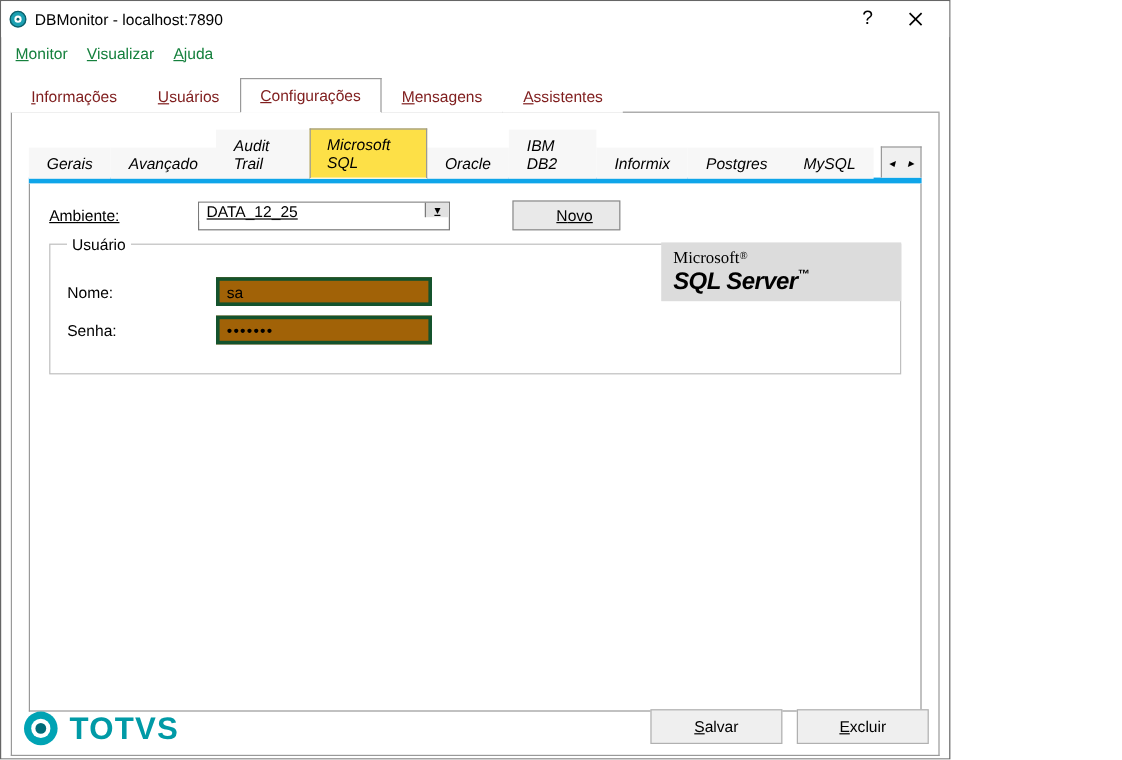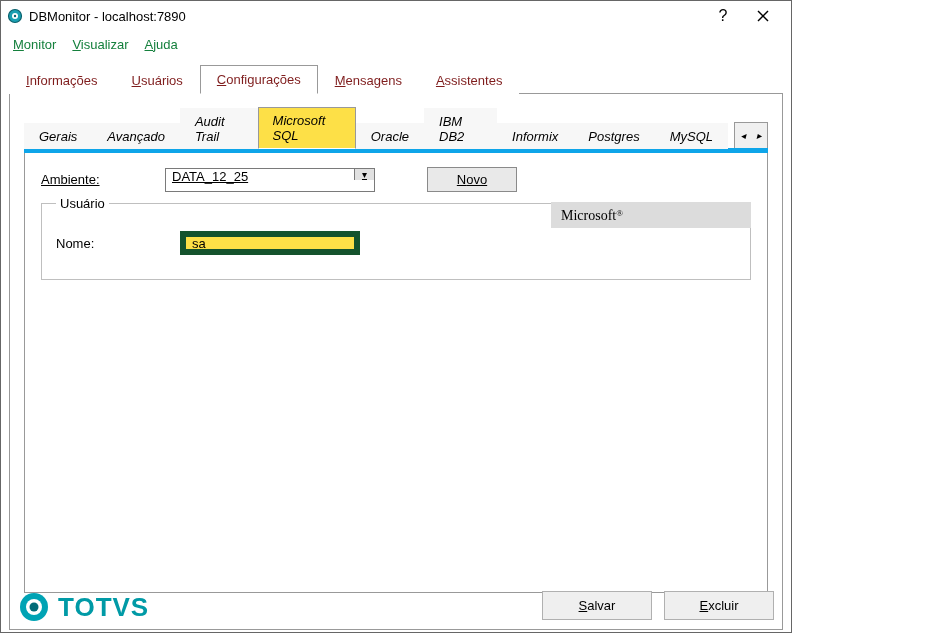--- a/index.html
+++ b/index.html
@@ -137,42 +137,43 @@
     display:flex;align-items:center;justify-content:center; font-size:10px;
   }
 
   button.win {
     border: 1px solid #8a8a8a;
     background: #e9e9e9;
     padding: 4px 22px;
     font: inherit;
     min-width: 90px;
     color:#000;
+    text-align:right;
   }
 
   fieldset.group {
     border: 1px solid #bfbfbf;
     padding: 12px 14px 16px 14px;
     margin: 4px 0 28px 0;
   }
   fieldset.group > legend {
     padding: 0 4px;
     color:#000;
   }
   .field-row {
     display:flex; align-items:center; gap: 14px; margin: 8px 0;
   }
   .field-row .flbl { width: 110px; }
   input.txt {
-    border:6px solid #14532d;
+    border:3px solid #14532d;
     height: 24px;
     width: 180px;
     padding: 0 6px;
     font: inherit;
-    background:#fde047;
+    background:#a16207;
   }
   input.txt.password { font-family: Arial, sans-serif; letter-spacing: 1px; }
 
   .sql-logo {
     position:absolute;
     right: 0; top: 6px;
     width: 200px;
     display:flex; flex-direction:column; align-items:flex-start;
     background:#dcdcdc;
     padding: 6px 10px 4px 10px;
@@ -276,22 +277,27 @@
             <button class="win"><span class="ul">N</span><span>ovo</span></button>
           </div>
 
           <div class="usr-wrap">
           <fieldset class="group">
             <legend>Usuário</legend>
             <div class="field-row">
               <span class="flbl">Nome:</span>
               <input class="txt" value="sa" style="">
             </div>
+            <div class="field-row">
+              <span class="flbl">Senha:</span>
+              <input class="txt password" value="•••••••" style="">
+            </div>
             <div class="sql-logo">
               <span class="ms"><span>Microsoft</span><span class="smallr">®</span></span>
+              <span class="ss"><span>SQL Server</span><span style="font-size:10px;vertical-align:top;">™</span></span>
             </div>
           </fieldset>
           </div>
 
         </div>
 
         <div class="footer">
           <div class="totvs">
             <span class="totvs-icon">
               <svg viewBox="0 0 32 32" width="32" height="32">

